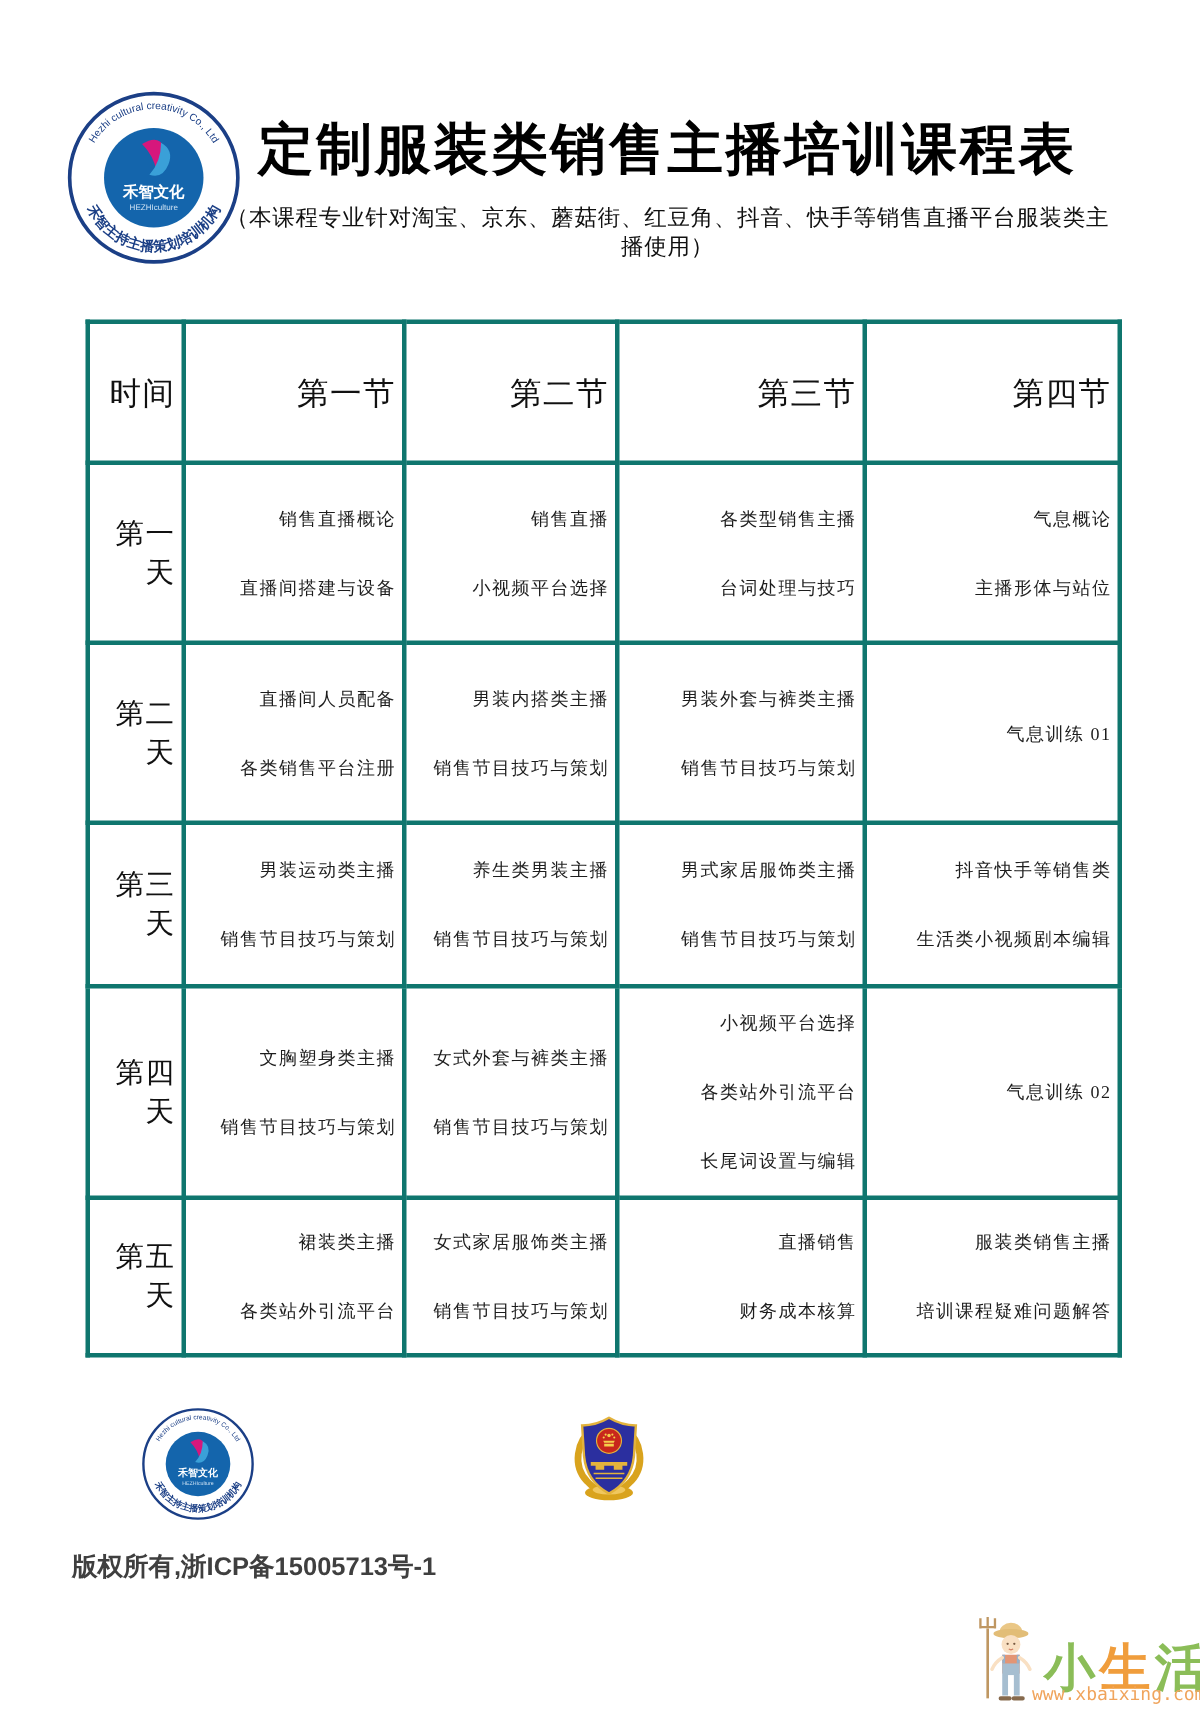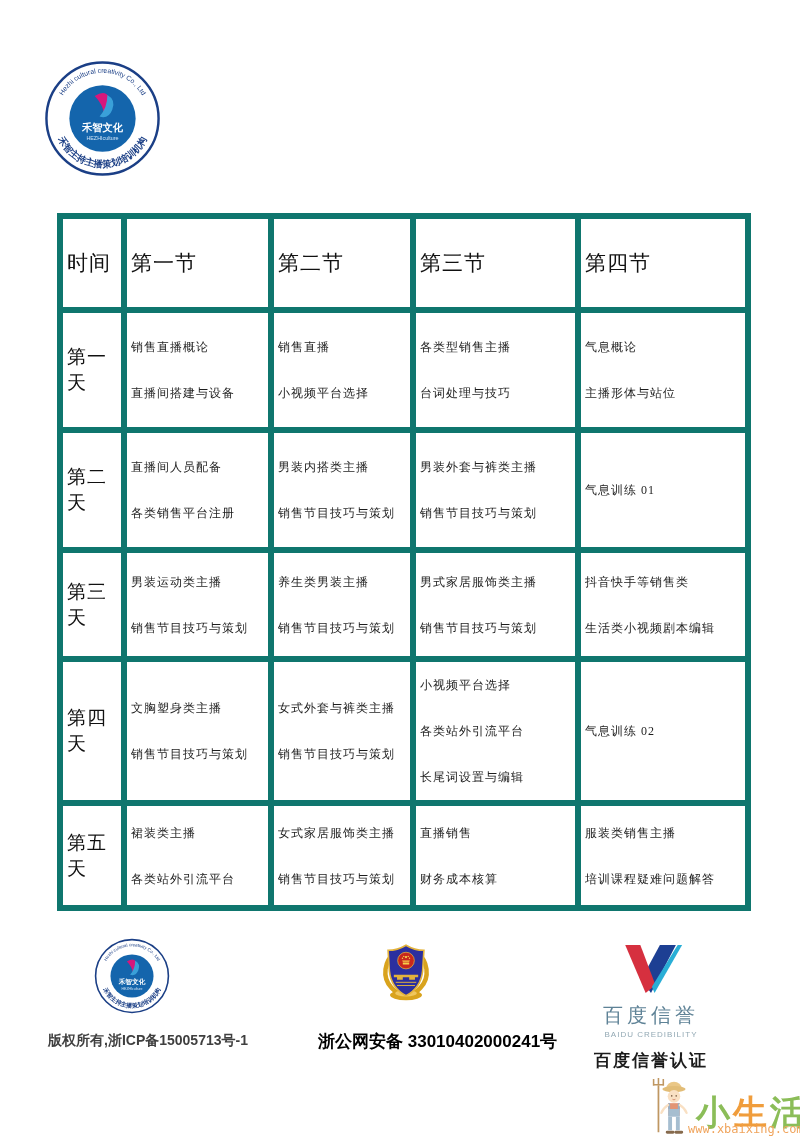--- a/index.html
+++ b/index.html
@@ -21,42 +21,42 @@
   }
   .doc-subtitle{
     margin-top:14px;font-size:15px;color:#101010;letter-spacing:0.5px;
   }
   
   table.schedule{
     position:absolute;left:57px;top:213px;
     border-collapse:collapse;table-layout:fixed;width:688px;
   }
   table.schedule td,table.schedule th{
-    border:6px solid #0f766e;text-align:left;vertical-align:middle;
+    border:3px solid #0f766e;text-align:right;vertical-align:middle;
     padding:0 4px;font-weight:normal;
   }
   th.col-head{font-size:21px;letter-spacing:1px;color:#111;}
   td.day{font-size:19px;letter-spacing:1px;color:#111;}
   td.lesson{font-size:12px;letter-spacing:1px;color:#1d1d1d;white-space:pre-line;line-height:46px;}
   tr.r-head{height:94px;}
   tr.r1{height:120px;}
   tr.r2{height:120px;}
   tr.r3{height:109px;}
   tr.r4{height:127px;}
   tr.r5{height:105px;}
   
   .footer-col{position:absolute;text-align:center;}
   .footer-left{left:48px;top:938px;width:168px;}
   .footer-mid{left:318px;top:934px;width:176px;}
   .footer-right{left:572px;top:940px;width:158px;}
   .footer-logo{width:76px;height:76px;margin:0 auto;}
   .badge-icon{width:64px;height:80px;margin:0 auto;}
   .copyright-text{
     margin-top:14px;font-family:"Liberation Sans","DejaVu Sans",sans-serif;
-    font-weight:bold;font-size:14px;color:#3f3f3f;white-space:nowrap;
+    font-weight:bold;font-size:17px;color:#3f3f3f;white-space:nowrap;
   }
   .police-text{
     margin-top:12px;font-family:"Liberation Sans","DejaVu Sans",sans-serif;
     font-weight:bold;font-size:17px;color:#000;white-space:nowrap;
   }
   .baidu-v{width:64px;height:56px;margin:0 auto;}
   .baidu-cn{font-family:"Liberation Sans","DejaVu Sans",sans-serif;
     font-size:20px;letter-spacing:4px;color:#5e8296;margin-top:2px;}
   .baidu-en{font-family:"Liberation Sans","DejaVu Sans",sans-serif;
     font-size:8px;letter-spacing:1px;color:#93a9b4;margin-top:1px;}
@@ -91,20 +91,24 @@
     <text font-size="9.5" font-weight="bold" fill="#1b3f86" font-family="Liberation Sans, sans-serif">
       <textPath href="#hlogo-bot" startOffset="50%" text-anchor="middle">禾智主持主播策划培训机构</textPath>
     </text>
     <circle cx="60" cy="60" r="34" fill="#1465ac"></circle>
     <path d="M52,37 q11,-7 15,2 q3,8 -5,17 q-2,-11 -10,-19 z" fill="#d6177c"></path>
     <path d="M65,36 q9,5 5,15 q-4,10 -13,7 q8,-9 8,-22 z" fill="#3aa0d8"></path>
     <text x="60" y="73" font-size="10.5" font-weight="bold" fill="#ffffff" text-anchor="middle" font-family="Liberation Sans, sans-serif">禾智文化</text>
     <text x="60" y="82" font-size="5.5" fill="#cfe3f5" text-anchor="middle" font-family="Liberation Sans, sans-serif">HEZHIculture</text>
   </svg>
 
+  <div class="title-block">
+    <div class="doc-title">定制服装类销售主播培训课程表</div>
+    <div class="doc-subtitle">（本课程专业针对淘宝、京东、蘑菇街、红豆角、抖音、快手等销售直播平台服装类主播使用）</div>
+  </div>
 
   <table class="schedule">
     <colgroup>
       <col style="width:64px">
         <col style="width:147px">
         <col style="width:142px">
       <col style="width:165px">
         <col style="width:170px">
     </colgroup>
     <tbody>
@@ -208,33 +212,22 @@
       <circle cx="50" cy="28.5" r="1.8" fill="#f5d04a"></circle>
       <circle cx="44.5" cy="30.5" r="1.1" fill="#f5d04a"></circle>
       <circle cx="55.5" cy="30.5" r="1.1" fill="#f5d04a"></circle>
       <circle cx="46.5" cy="27.5" r="1.1" fill="#f5d04a"></circle>
       <circle cx="53.5" cy="27.5" r="1.1" fill="#f5d04a"></circle>
       <path d="M44,34 h12 l-1,2 h-10 z M45,37 h10 v3 h-10 z" fill="#f5d04a"></path>
 
       <path d="M31,56 h38 v4 h-5 v4 h-9 v-4 h-10 v4 h-9 v-4 h-5 z" fill="#e3b33c"></path>
       <path d="M34,68 h32 M36,73 h28" stroke="#e3b33c" stroke-width="1.5" fill="none"></path>
     </svg>
-    <div class="police-text">浙公网安备 33010402000241号</div>
-  </div>
-
-  <div class="footer-col footer-right">
-    <svg class="baidu-v" viewBox="0 0 72 60">
-      <polygon points="46,4 64,4 36,58 25,43" fill="#1d3f93"></polygon>
-      <polygon points="7,4 24,4 41,49 30,58" fill="#d6303f"></polygon>
-      <polygon points="66,4 71,4 40,58 37,51" fill="#29aed6"></polygon>
-    </svg>
-    <div class="baidu-cn">百度信誉</div>
-    <div class="baidu-en">BAIDU CREDIBILITY</div>
-    <div class="baidu-caption">百度信誉认证</div>
-  </div>
+  </div>
+
 
   <div class="watermark">
     <svg class="mascot" viewBox="0 0 46 66">
 
       <path d="M3,3 v7 M8,2 v8 M13,3 v7 M3,9 h10" stroke="#b98c52" stroke-width="1.6" fill="none"></path>
       <path d="M8,10 v48" stroke="#b98c52" stroke-width="1.8"></path>
 
       <path d="M16,13 a8,7 0 0 1 16,0 z" fill="#e8c27a"></path>
       <ellipse cx="24" cy="13.5" rx="12" ry="3.2" fill="#dfb669"></ellipse>
 

